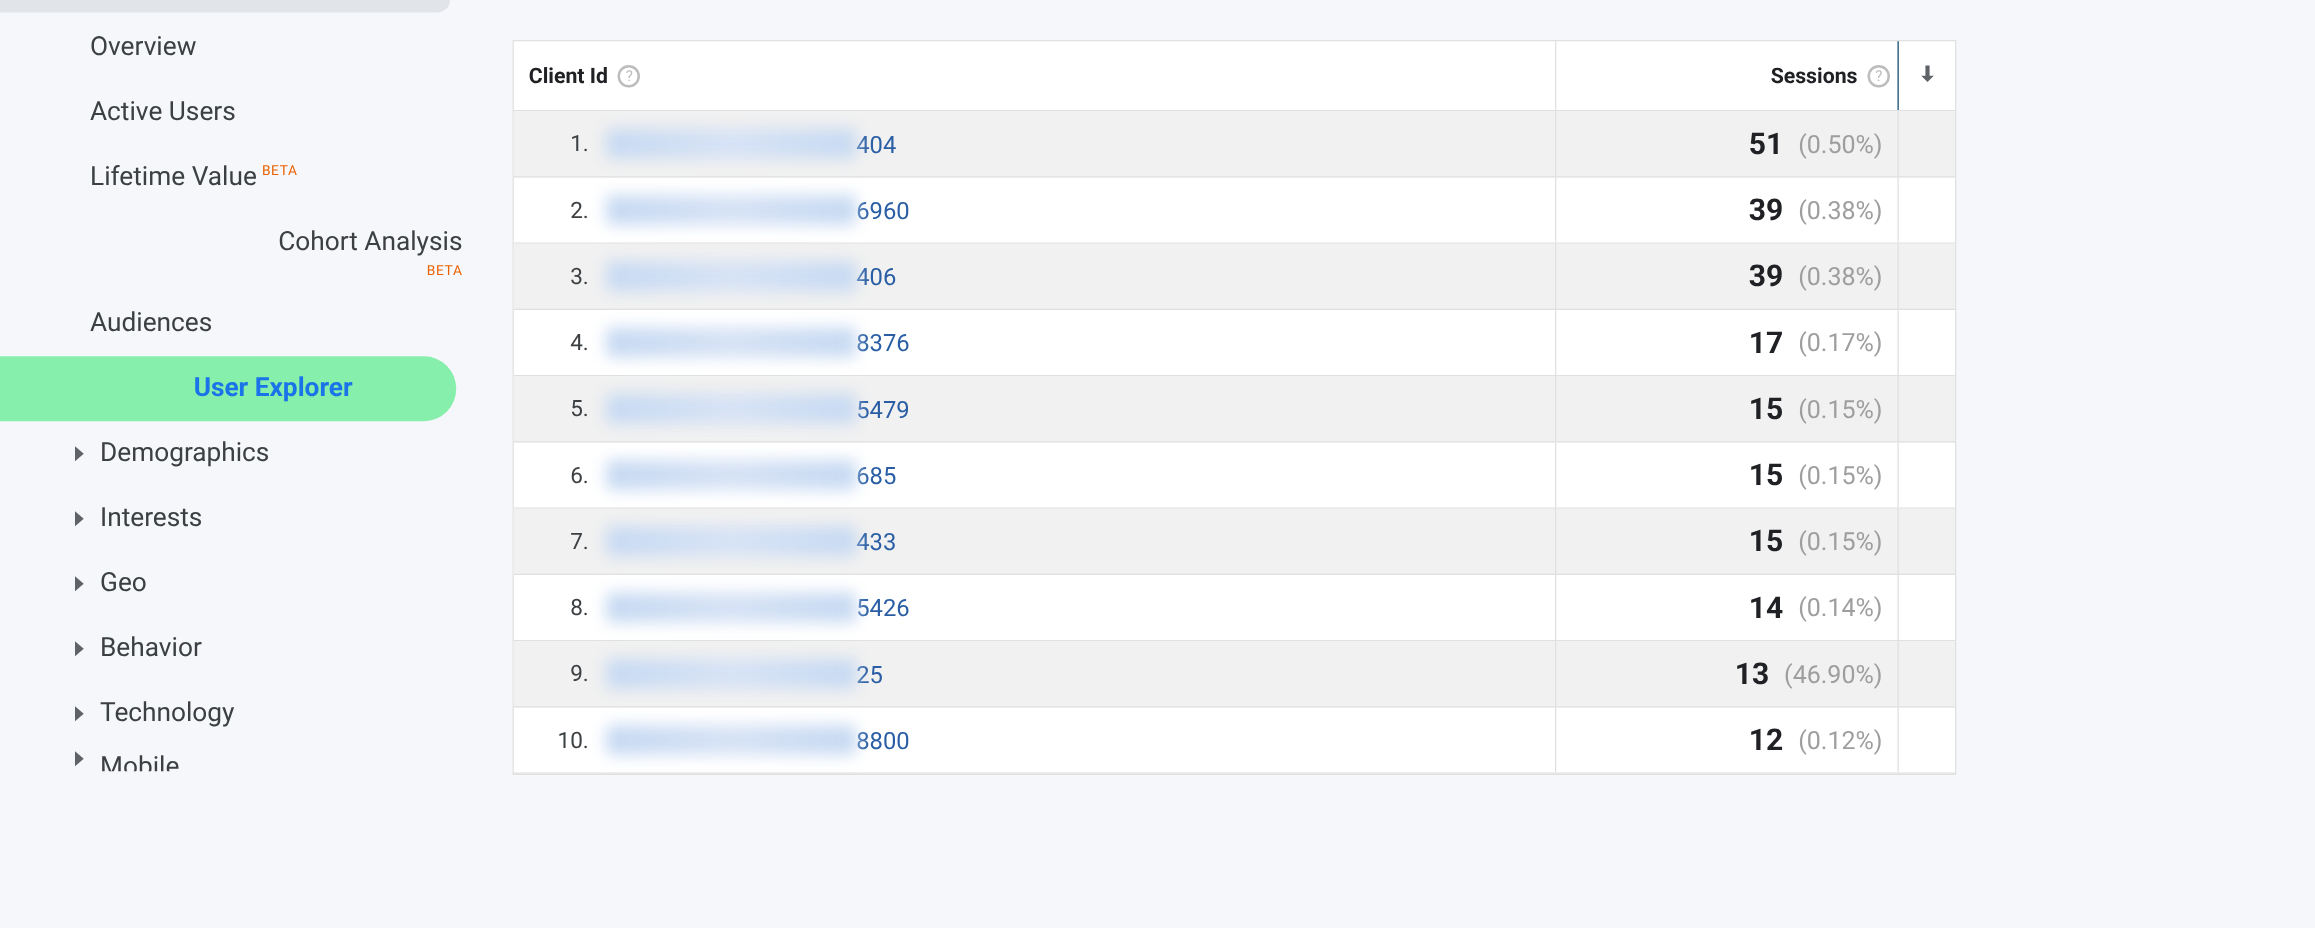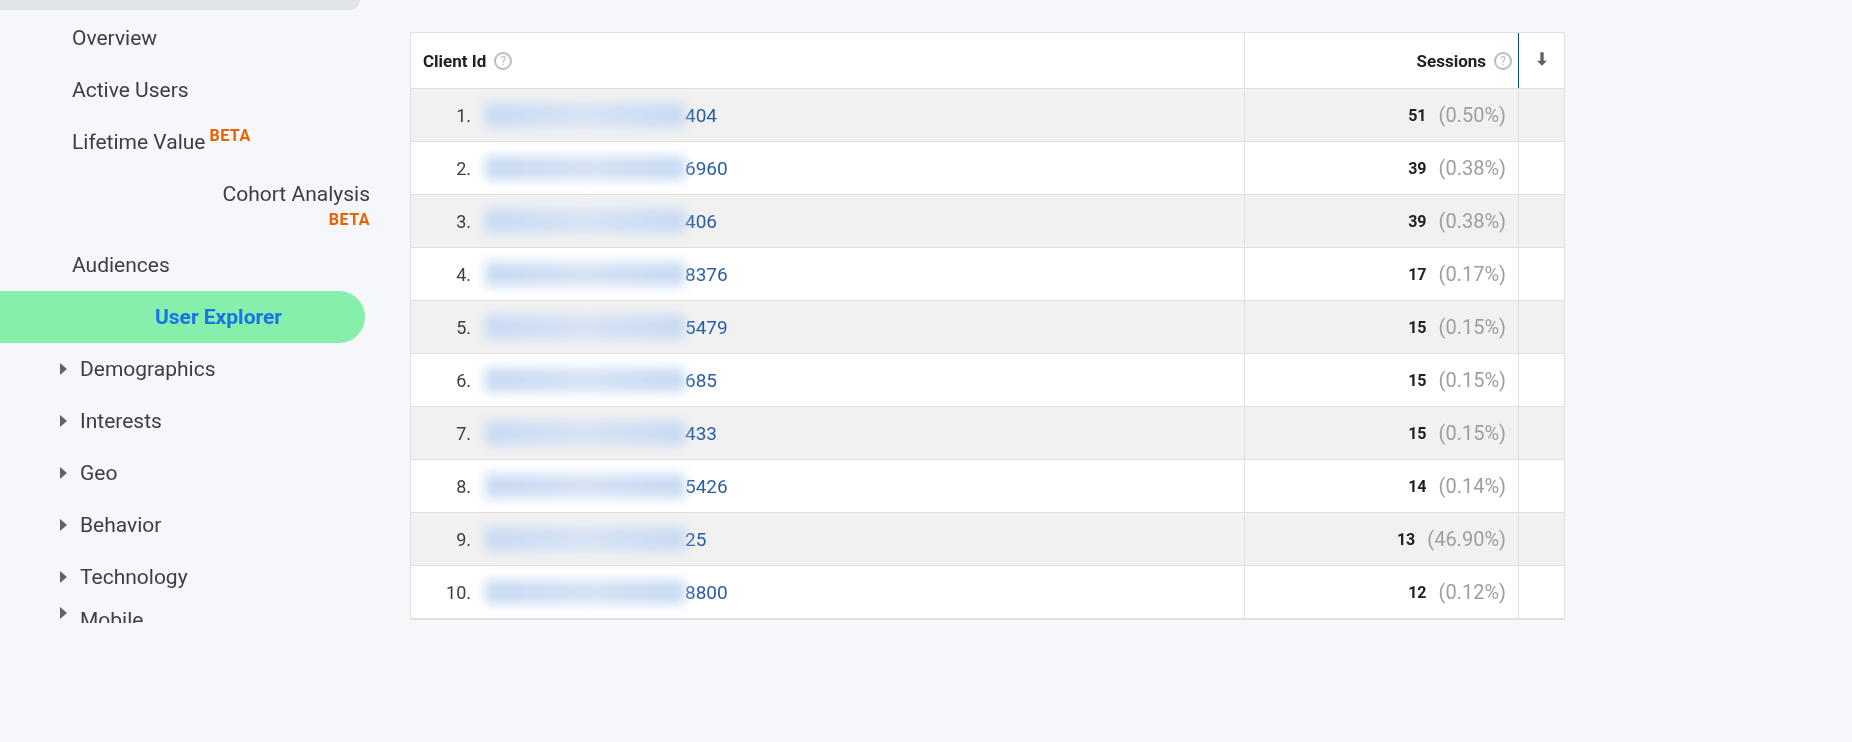--- a/index.html
+++ b/index.html
@@ -44,22 +44,22 @@
     color: #3c4043;
     font-size: 21px;
     cursor: pointer;
     position: relative;
   }
   .nav-item.first {
     padding-top: 26px;
   }
   .nav-item .badge {
     color: #ea6100;
-    font-size: 16px;
-    font-weight: 700;
+    font-size: 11px;
+    font-weight: 400;
     letter-spacing: 0.5px;
     margin-left: 4px;
     position: relative;
     top: -8px;
   }
   .nav-item.badge-below {
     flex-direction: column;
     align-items: flex-end;
   }
   .nav-item.badge-below .badge {
@@ -199,21 +199,21 @@
     align-items: center;
     justify-content: flex-end;
     padding-right: 12px;
     height: 100%;
     border-left: 1px solid #e0e0e0;
     border-right: 1px solid #e0e0e0;
   }
   .cell-sessions .val {
     font-weight: 700;
     color: #202124;
-    font-size: 16px;
+    font-size: 24px;
   }
   .cell-sessions .pct {
     color: #9e9e9e;
     font-size: 20px;
     margin-left: 12px;
     min-width: 62px;
   }
   .cell-sort-spacer {
     width: 45px;
     height: 100%;

